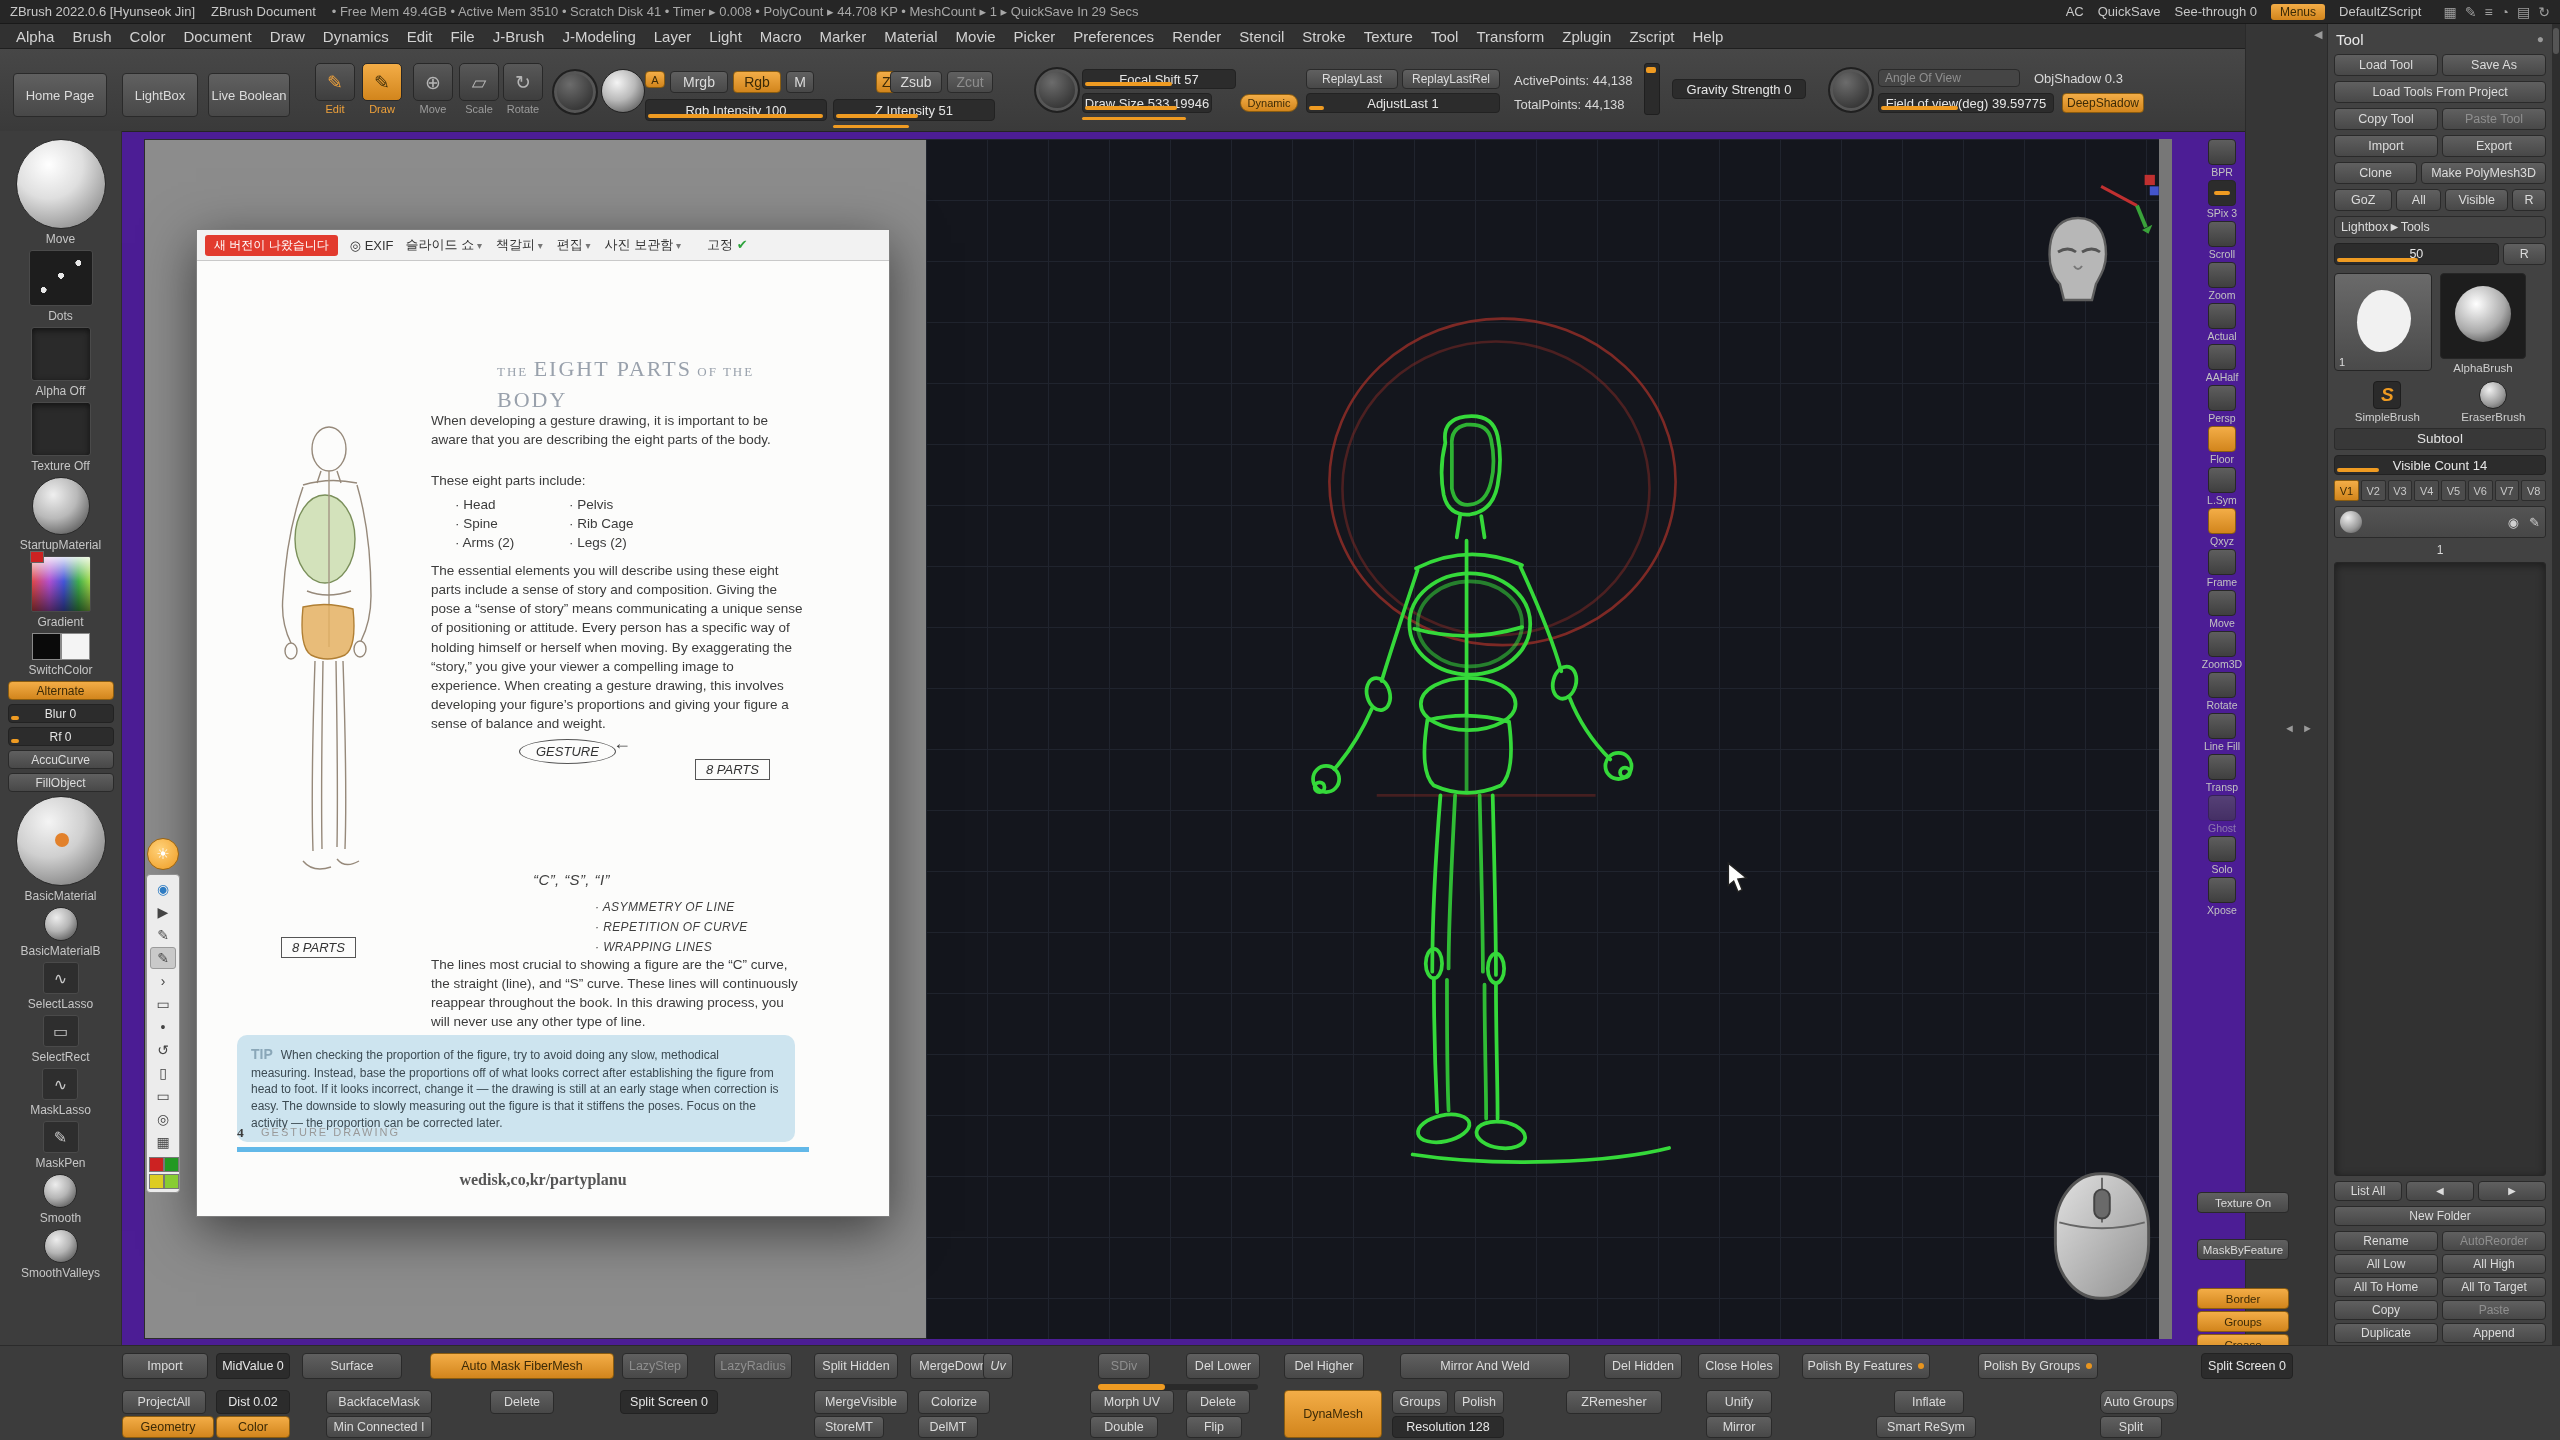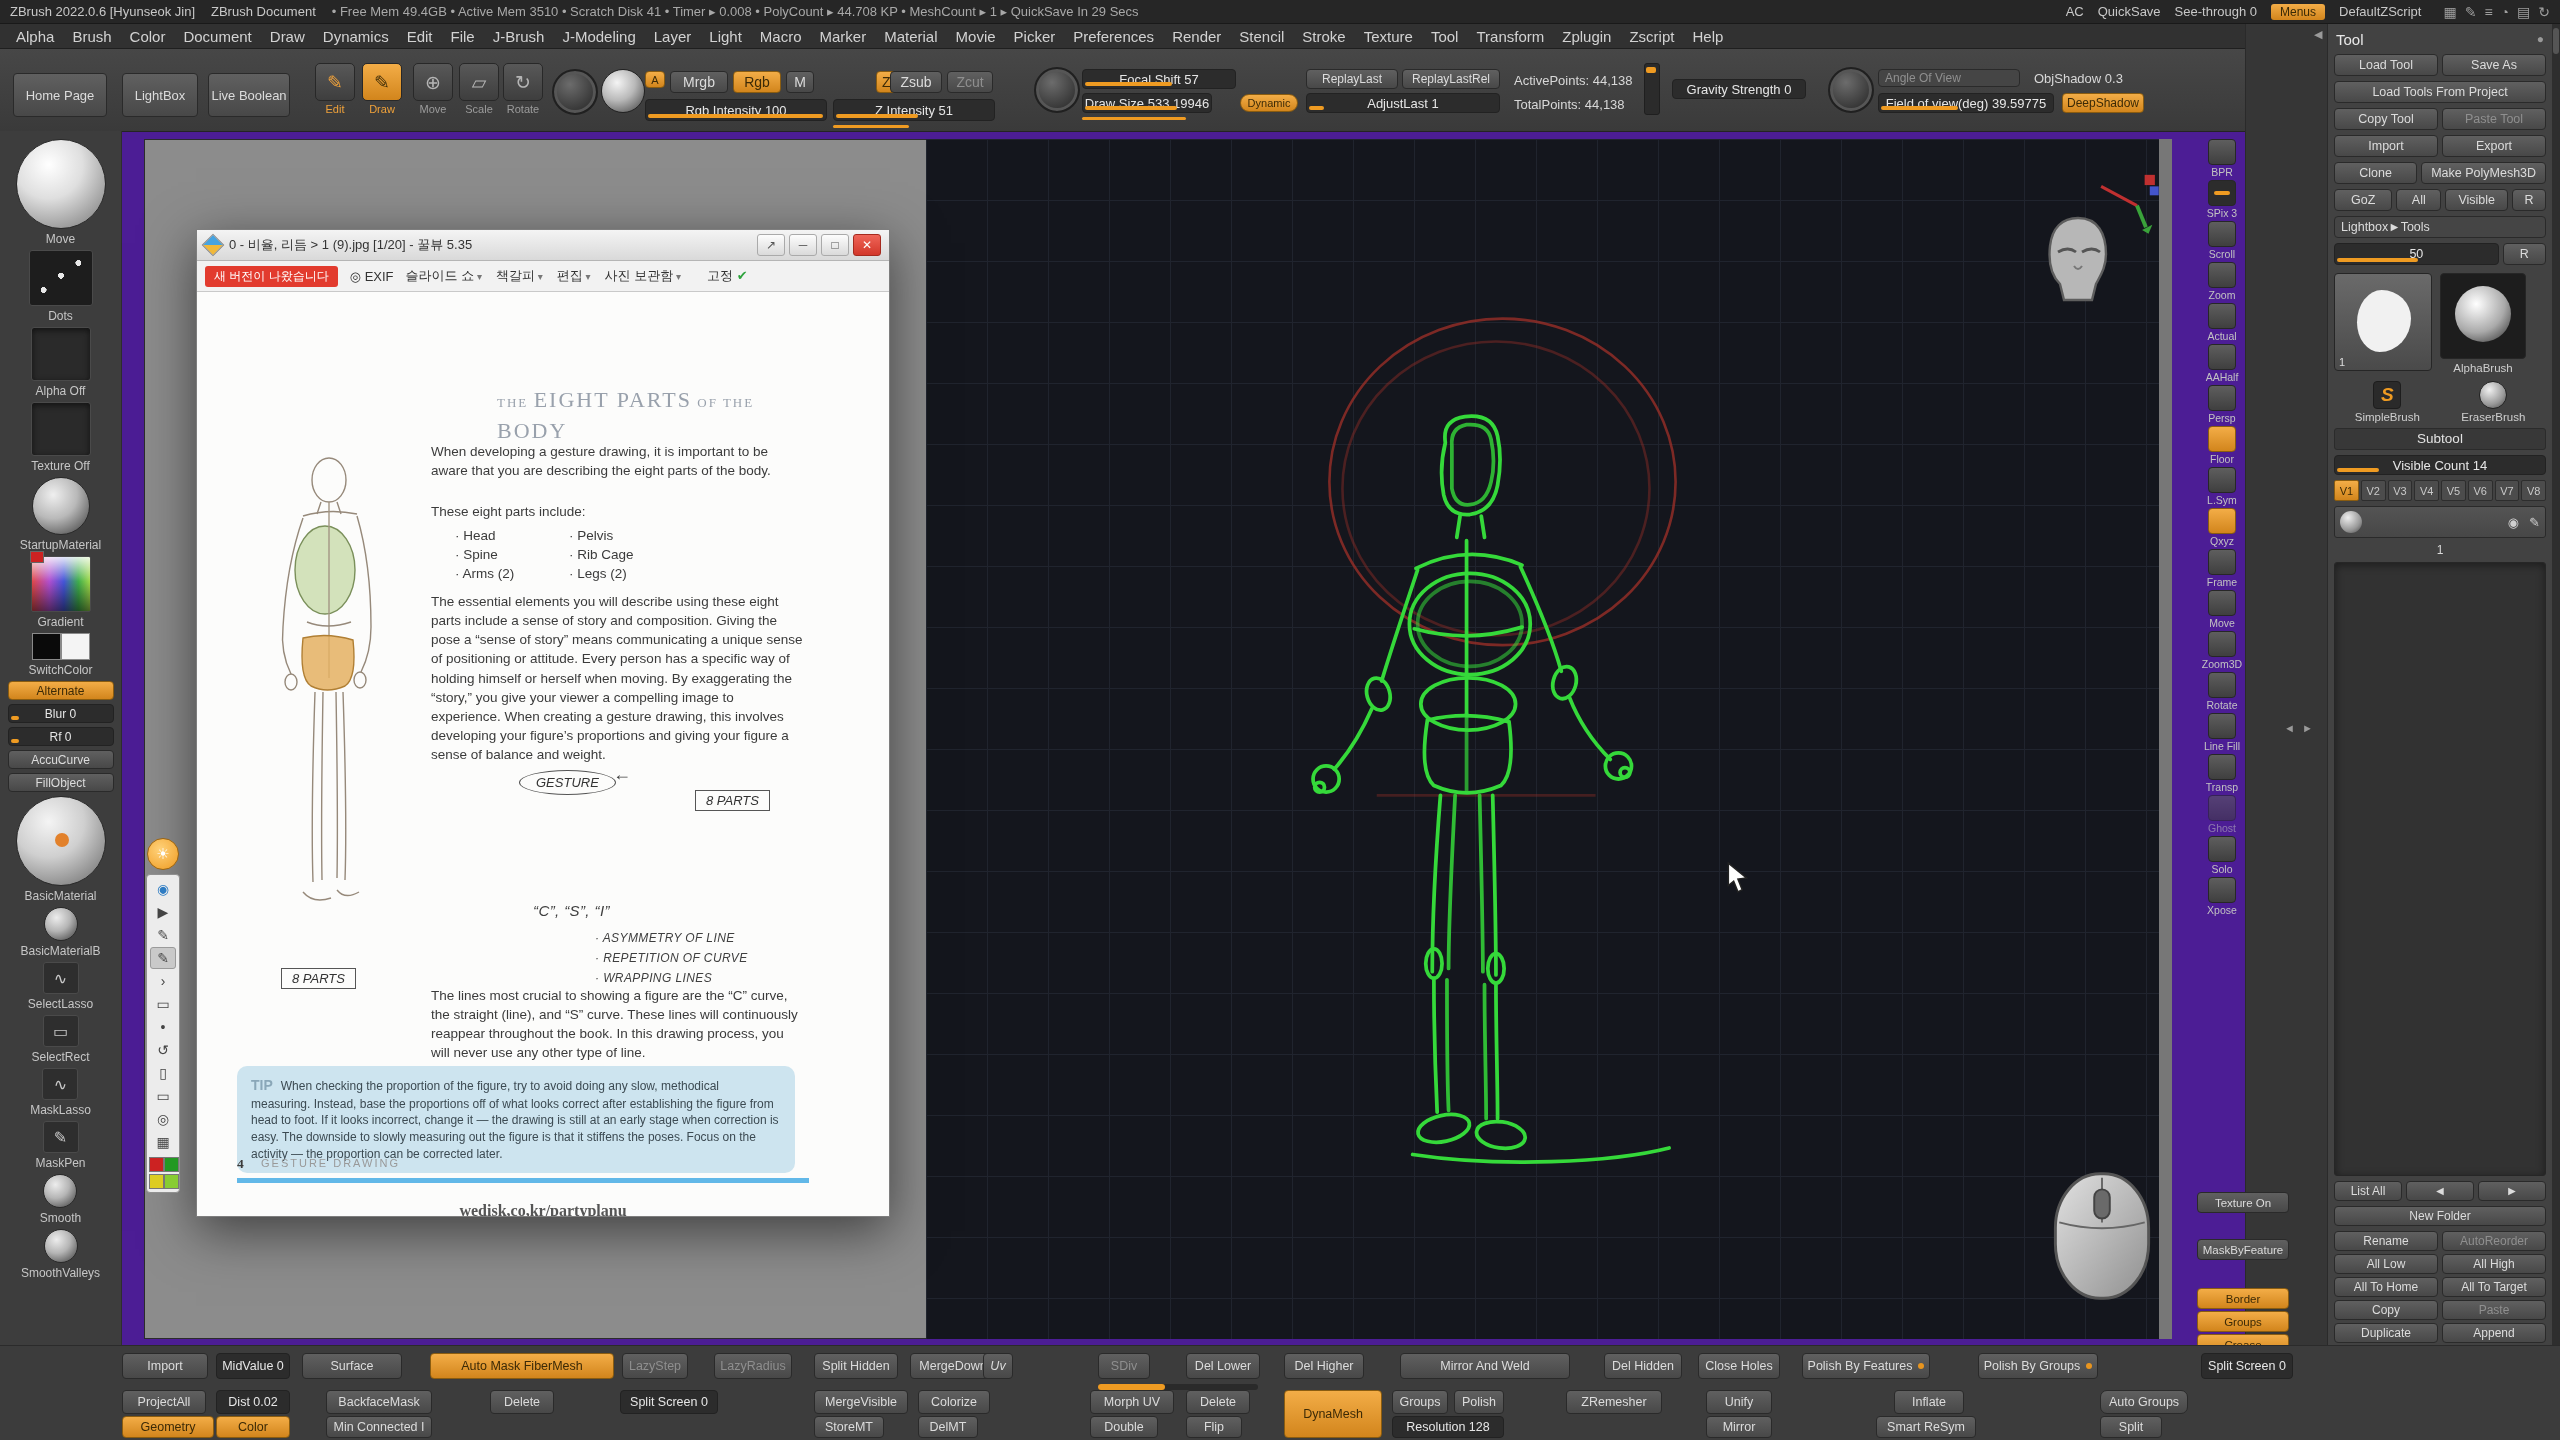--- a/index.html
+++ b/index.html
@@ -428,30 +428,20 @@
     <line x1="32" y1="27" x2="39" y2="44" stroke="#3aa33a" stroke-width="3"></line>
     <path d="M36 46 L44 42 L41 49 Z" fill="#3aa33a"></path>
   </svg>
   <svg class="abs" style="left:2038px;top:214px;width:80px;height:92px" viewBox="0 0 40 46">
     <path d="M20 2 C30 2 34 10 34 20 C34 27 31 31 29 35 L27 43 L13 43 L11 35 C7 31 5 25 6 16 C7 7 12 2 20 2 Z" fill="#b7b7b7" stroke="#5e5e5e" stroke-width="1.2"></path>
     <path d="M10 19 Q15 16 19 19 M22 19 Q27 16 31 19" stroke="#555" fill="none" stroke-width="1.4"></path>
     <path d="M18 26 Q20 29 22 26" stroke="#777" fill="none"></path>
   </svg>
 
   <div id="viewer" class="abs">
-    <div class="v-title">
-      <span class="v-logo"></span>
-      <span>0 - 비율, 리듬 &gt; 1 (9).jpg [1/20] - 꿀뷰 5.35</span>
-      <span class="v-winbtns">
-        <span class="v-wb">↗</span>
-        <span class="v-wb">─</span>
-        <span class="v-wb">□</span>
-        <span class="v-wb close">✕</span>
-      </span>
-    </div>
     <div class="v-toolbar">
       <span class="v-badge">새 버전이 나왔습니다</span>
       <span><span>◎ </span><span>EXIF</span></span>
       <span id="v-menus"><div class="v-menu" style="display: inline; margin-right: 14px;">슬라이드 쇼</div><div class="v-menu" style="display: inline; margin-right: 14px;">책갈피</div><div class="v-menu" style="display: inline; margin-right: 14px;">편집</div><div class="v-menu" style="display: inline; margin-right: 14px;">사진 보관함</div></span>
       <span><span>고정</span> <span class="v-check">✔</span></span>
     </div>
     <div class="v-page">
 
       <svg class="abs" style="left:36px;top:150px;width:200px;height:520px" viewBox="0 0 200 520">
         <g stroke="#96897a" fill="none" stroke-width="1.4">
@@ -807,21 +797,21 @@
       <div class="zb" style="left: 814px; width: 94px; top: 44px; height: 24px;">MergeVisible</div>
       <div class="zb" style="left: 918px; width: 72px; top: 44px; height: 24px;">Colorize</div>
       <div class="zb" style="left: 1090px; width: 84px; top: 44px; height: 24px;">Morph UV</div>
       <div class="zb" style="left: 1186px; width: 64px; top: 44px; height: 24px;">Delete</div>
       <div class="zb orange" style="left: 1284px; width: 98px; top: 44px; height: 48px;">DynaMesh</div>
       <div class="zb" style="left: 1392px; width: 56px; top: 44px; height: 24px;">Groups</div>
       <div class="zb" style="left: 1454px; width: 50px; top: 44px; height: 24px;">Polish</div>
       <div class="zb" style="left: 1566px; width: 96px; top: 44px; height: 24px;">ZRemesher</div>
       <div class="zb" style="left: 1706px; width: 66px; top: 44px; height: 24px;">Unify</div>
       <div class="zb" style="left: 1894px; width: 70px; top: 44px; height: 24px;">Inflate</div>
-      <div class="zb" style="left: 2100px; width: 88px; top: 44px; height: 24px; border-radius: 7px;">Auto Groups</div>
+      <div class="zb" style="left: 2100px; width: 78px; top: 44px; height: 24px; border-radius: 7px;">Auto Groups</div>
       <div class="zb orange" style="left: 122px; width: 92px; top: 70px; height: 22px;">Geometry</div>
       <div class="zb orange" style="left: 216px; width: 74px; top: 70px; height: 22px;">Color</div>
       <div class="zb" style="left: 326px; width: 106px; top: 70px; height: 22px;">Min Connected I</div>
       <div class="zb" style="left: 814px; width: 70px; top: 70px; height: 22px;">StoreMT</div>
       <div class="zb" style="left: 918px; width: 60px; top: 70px; height: 22px;">DelMT</div>
       <div class="zb" style="left: 1090px; width: 68px; top: 70px; height: 22px;">Double</div>
       <div class="zb" style="left: 1186px; width: 56px; top: 70px; height: 22px;">Flip</div>
       <div class="zslider" style="left: 1392px; width: 112px; top: 70px; height: 22px;">Resolution 128</div>
       <div class="zb" style="left: 1706px; width: 66px; top: 70px; height: 22px;">Mirror</div>
       <div class="zb" style="left: 1876px; width: 100px; top: 70px; height: 22px;">Smart ReSym</div>

